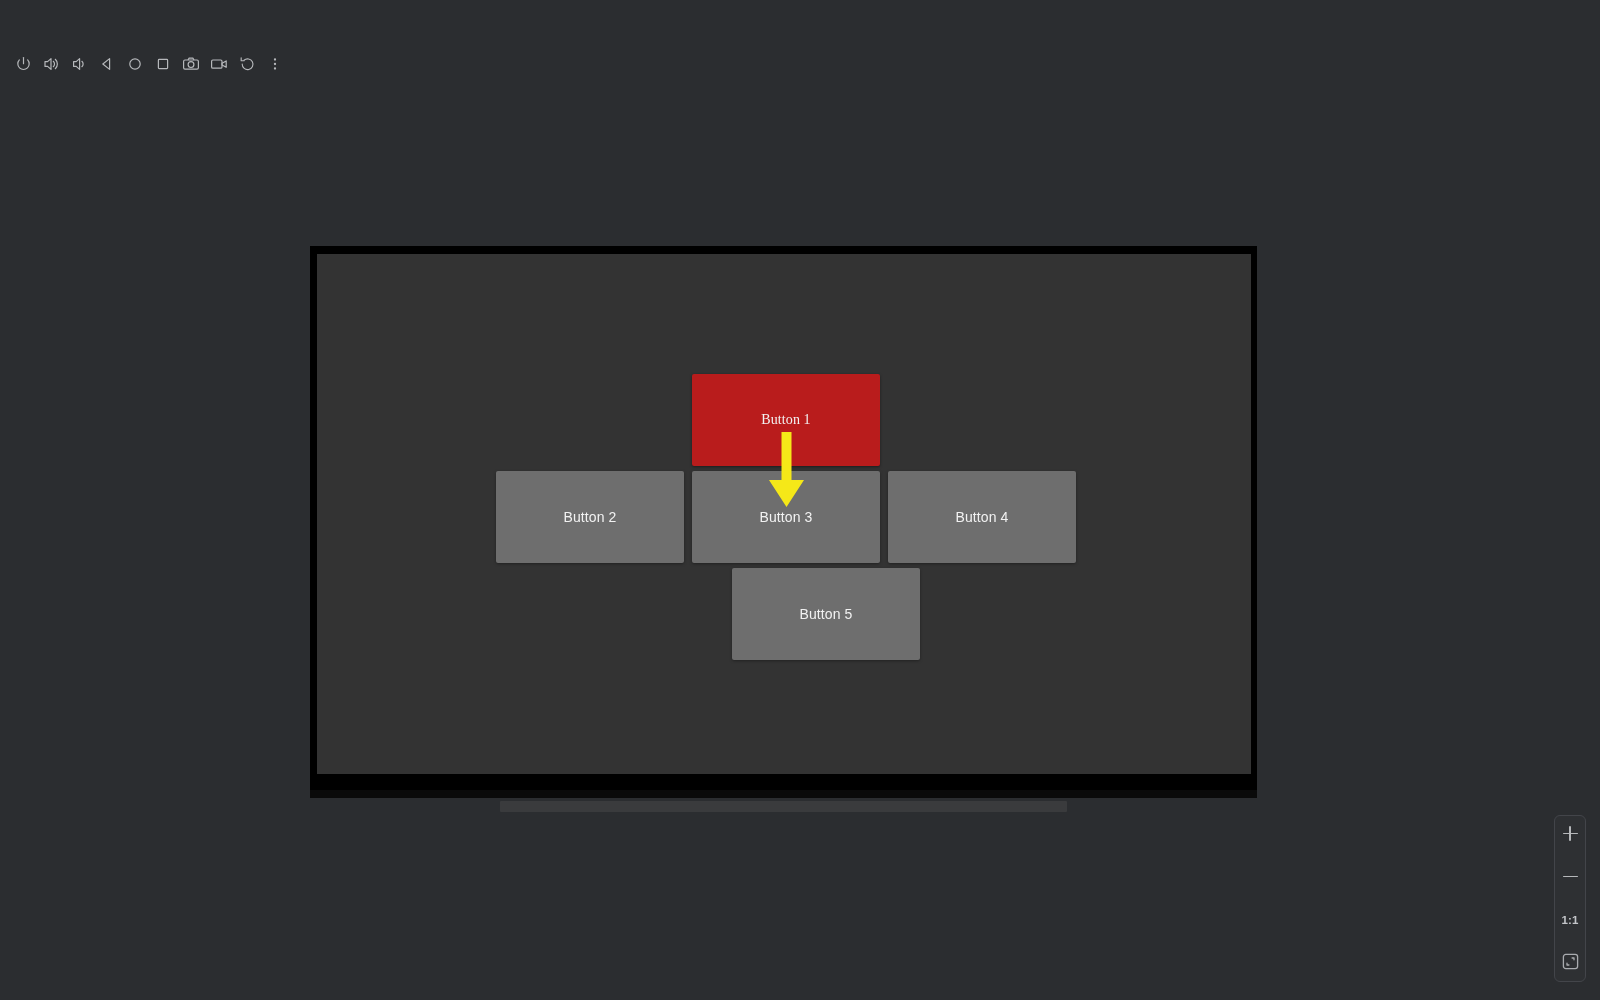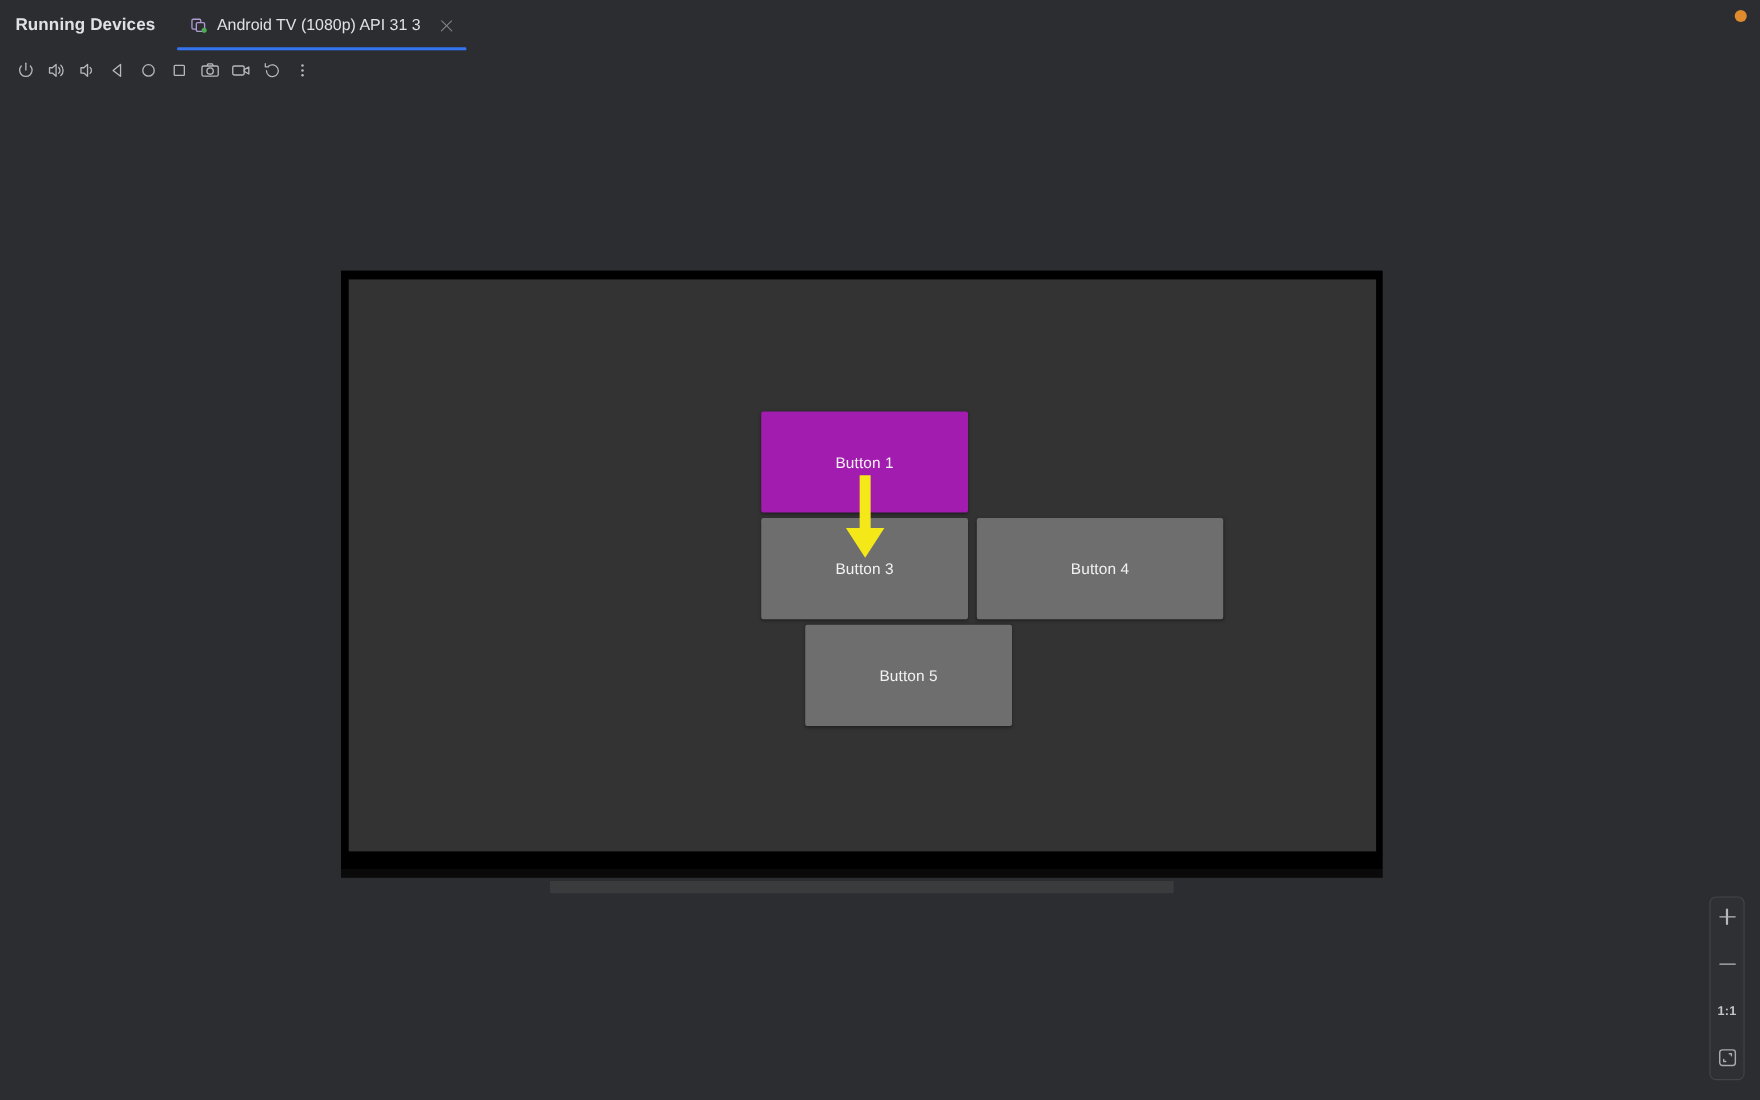--- a/index.html
+++ b/index.html
@@ -195,33 +195,34 @@
     display: flex;
     align-items: center;
     justify-content: center;
     font-size: 14px;
     color: #f2f2f2;
     border-radius: 2px;
     letter-spacing: 0.1px;
   }
 
   .tv-button.focused {
-    background: #a21caf;
+    background: #b91c1c;
     box-shadow: 0 1px 3px rgba(0,0,0,0.45);
+    font-family: Liberation Serif, serif;
   }
   .tv-button.normal {
     background: #6e6e6e;
     box-shadow: 0 1px 3px rgba(0,0,0,0.35);
   }
 
   
   .pos-b1 { left: 375px; top: 120px; width: 188px; height: 92px; }
   .pos-b2 { left: 179px; top: 217px; width: 188px; height: 92px; }
   .pos-b3 { left: 375px; top: 217px; width: 188px; height: 92px; text-align: center; }
-  .pos-b4 { left: 571px; top: 217px; width: 224px; height: 92px; }
+  .pos-b4 { left: 571px; top: 217px; width: 188px; height: 92px; }
   .pos-b5 { left: 375px; top: 314px; width: 188px; height: 92px; margin-left: 40px; }
 
   
   .arrow-overlay {
     position: absolute;
     left: 0; top: 0;
     width: 100%;
     height: 100%;
     pointer-events: none;
   }
@@ -273,43 +274,20 @@
     width: 15px; height: 1.6px;
     background: #b6b8bb;
     border-radius: 1px;
   }
 </style>
 </head>
 <body>
 
 <div id="app">
 
-  <div class="header">
-
-    <div class="panel-title">Running Devices</div>
-
-    <div class="tabstrip">
-      <div class="tab active">
-
-        <span class="device-icon">
-          <svg width="16" height="16" viewBox="0 0 16 16">
-            <rect x="1.5" y="2.5" width="8" height="9" rx="1.2" fill="none" stroke="#b09ad6" stroke-width="1.2"></rect>
-            <rect x="5.5" y="5.5" width="7.5" height="8" rx="1.2" fill="#2b2d30" stroke="#b09ad6" stroke-width="1.2"></rect>
-            <circle cx="12.6" cy="12.6" r="2.3" fill="#4caf50"></circle>
-          </svg>
-        </span>
-
-        <span class="tab-label">Android TV (1080p) API 31 3</span>
-
-        <span class="tab-close"></span>
-      </div>
-    </div>
-
-    <div class="warning-dot"></div>
-  </div>
 
   <div class="toolbar">
 
     <div class="tool-btn">
       <span>
         <svg width="17" height="17" viewBox="0 0 18 18">
           <path d="M4.6 4.2a6 6 0 1 0 8.8 0" fill="none" stroke="#b6b8bb" stroke-width="1.25" stroke-linecap="round"></path>
           <line x1="9" y1="1.6" x2="9" y2="8.2" stroke="#b6b8bb" stroke-width="1.25" stroke-linecap="round"></line>
         </svg>
       </span>
@@ -403,20 +381,23 @@
 
       <div class="tv-bezel">
         <div class="tv-screen">
 
           <div class="btn-grid">
 
             <div class="tv-button focused pos-b1">
               <span>Button 1</span>
             </div>
 
+            <div class="tv-button normal pos-b2">
+              <span>Button 2</span>
+            </div>
 
             <div class="tv-button normal pos-b3">
               <span>Button 3</span>
             </div>
 
             <div class="tv-button normal pos-b4">
               <span>Button 4</span>
             </div>
 
             <div class="tv-button normal pos-b5">

